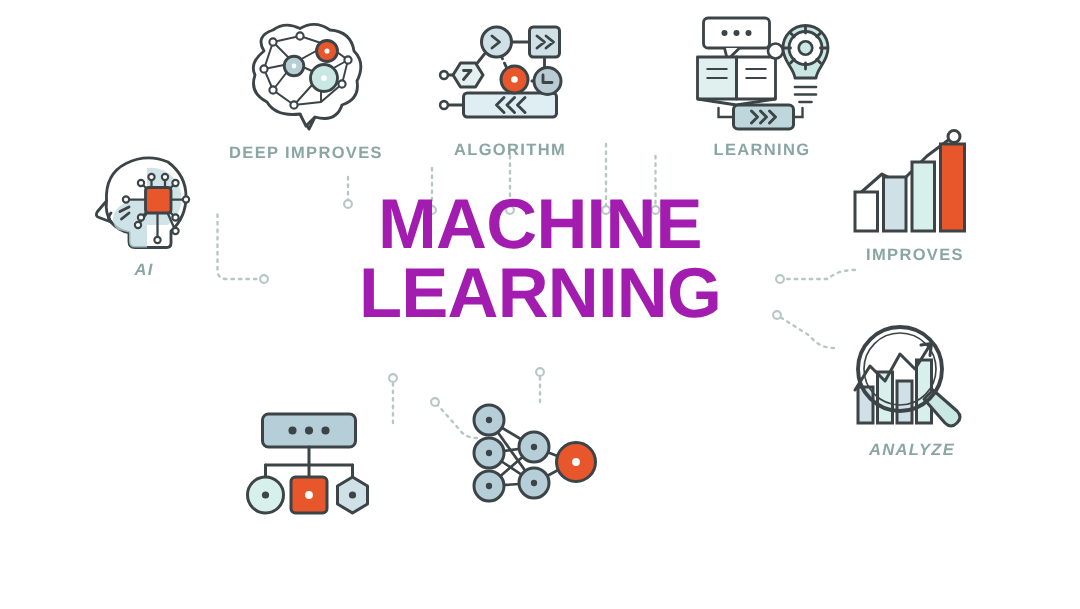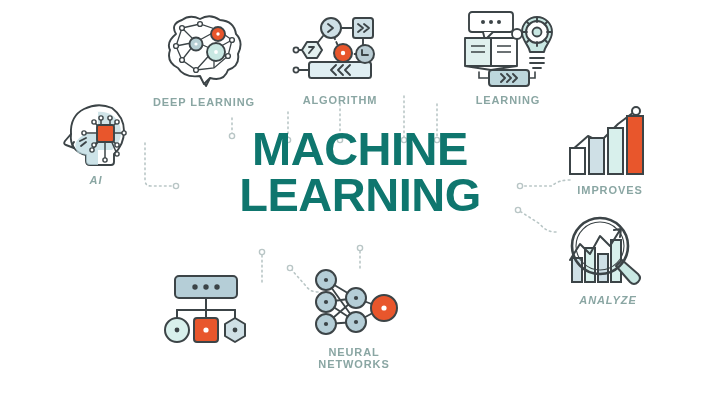--- a/index.html
+++ b/index.html
@@ -22,34 +22,34 @@
     color:#8aa6a3;
     text-align:center;
     line-height:1.12;
     white-space:pre-line;
   }
 
   #title-block{
     position:absolute;
     left:210px;top:126px;width:300px;
     text-align:center;
-    color:#0f766e;
+    color:#a21caf;
     font-weight:bold;
     font-size:47px;
     line-height:.98;
     letter-spacing:-0.5px;
   }
   #title-block .ln{display:block;white-space:nowrap;}
 
   
   #n-ai{left:44px;top:98px;width:104px;font-style:italic;}
   #n-deep{left:142px;top:12px;width:124px;}
   #n-algo{left:284px;top:8px;width:112px;justify-content:flex-end;}
   #n-learn{left:452px;top:8px;width:112px;}
-  #n-improves{left:552px;top:104px;width:116px;justify-content:flex-end;}
+  #n-improves{left:552px;top:84px;width:116px;justify-content:flex-end;}
   #n-analyze{left:548px;top:212px;width:120px;font-style:italic;}
   #n-class{left:146px;top:272px;width:120px;}
   #n-neural{left:298px;top:268px;width:112px;}
 </style>
 </head>
 <body>
 
 <div id="infographic">
 
   <svg id="bg-svg" viewBox="0 0 720 406">
@@ -139,21 +139,21 @@
           <circle cx="28" cy="34" r="2.4"></circle>
       </g>
       <circle cx="70" cy="22" r="7" fill="#e8562c" stroke="#3c4447" stroke-width="1.9"></circle>
       <circle cx="70" cy="22" r="1.7" fill="#ffffff"></circle>
       <circle cx="48" cy="32" r="6.5" fill="#b7cfd4" stroke="#3c4447" stroke-width="1.9"></circle>
       <circle cx="48" cy="32" r="1.6" fill="#ffffff"></circle>
       <circle cx="68" cy="40" r="9" fill="#c9e8e3" stroke="#3c4447" stroke-width="1.9"></circle>
       <circle cx="68" cy="40" r="1.9" fill="#ffffff"></circle>
       <path d="M52 64 L56 72 L62 66" fill="#ffffff" stroke="#3c4447" stroke-width="1.9" stroke-linejoin="round"></path>
     </svg>
-    <div class="label">DEEP LEARNING</div>
+    <div class="label">DEEP IMPROVES</div>
   </div>
 
   <div class="node" id="n-algo">
     <svg class="art" width="106" height="82" viewBox="0 0 106 82">
       <g fill="none" stroke="#3c4447" stroke-width="1.9" stroke-linecap="round">
         <path d="M52 20 L76 20"></path>
         <path d="M76 30 L76 42"></path>
         <path d="M36 28 L28 38"></path>
         <path d="M10 42 L20 42"></path>
         <path d="M10 62 L22 62"></path>
@@ -297,17 +297,15 @@
       <g fill="#3c4447">
         <circle cx="22" cy="12" r="2.1"></circle>
           <circle cx="22" cy="34" r="2.1"></circle>
           <circle cx="22" cy="56" r="2.1"></circle>
         <circle cx="52" cy="30" r="2.1"></circle>
           <circle cx="52" cy="54" r="2.1"></circle>
       </g>
       <circle cx="80" cy="40" r="13" fill="#e8562c" stroke="#3c4447" stroke-width="2"></circle>
       <circle cx="80" cy="40" r="2.6" fill="#ffffff"></circle>
     </svg>
-    <div class="label">NEURAL
-NETWORKS</div>
   </div>
 
 </div>
 
 </body></html>

